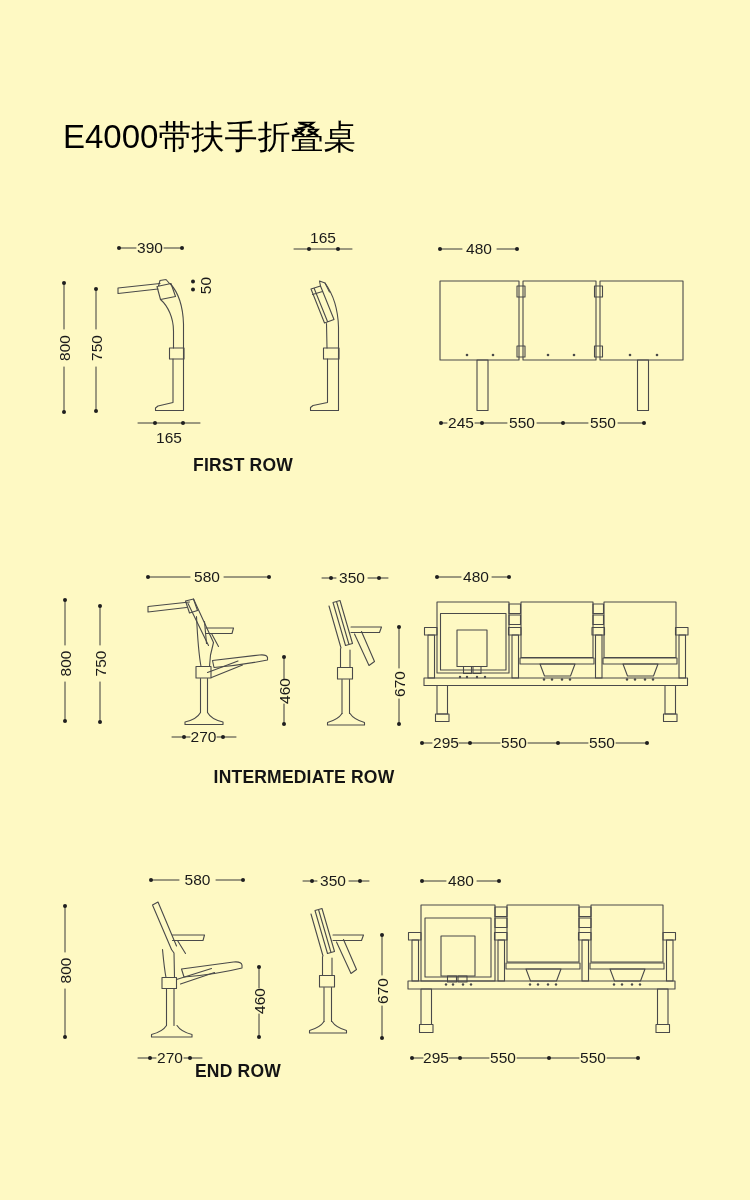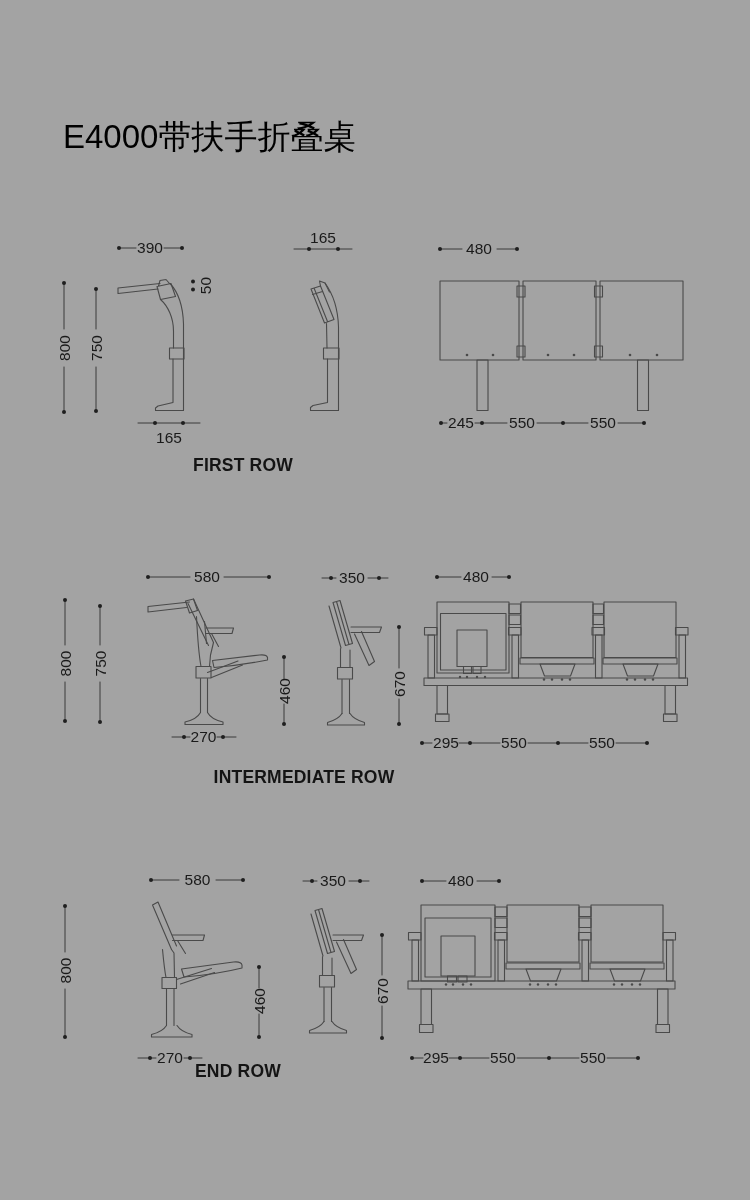--- a/index.html
+++ b/index.html
@@ -1,16 +1,16 @@
 <!DOCTYPE html>
 <html><head>
 <meta charset="utf-8">
 <style>
   html,body { margin:0; padding:0; background:#ffffff; }
-  .canvas { position:relative; width:750px; height:1200px; background:#a3a3a3;
+  .canvas { position:relative; width:750px; height:1200px; background:#fef9c3;
             font-family:"Liberation Sans", sans-serif; overflow:hidden; }
   svg { display:block; }
   
   .draw path, .draw rect { fill:none; stroke:#4a4a4a; stroke-width:1.1;
             stroke-linejoin:round; stroke-linecap:round; }
   .draw circle { fill:#4a4a4a; stroke:none; }
   
   .dim path { fill:none; stroke:#3a3a3a; stroke-width:1; stroke-linecap:round; }
   .dim circle { fill:#1f1f1f; stroke:none; }
   text.dimnum { font-size:15.5px; fill:#1a1a1a; text-anchor:middle;

